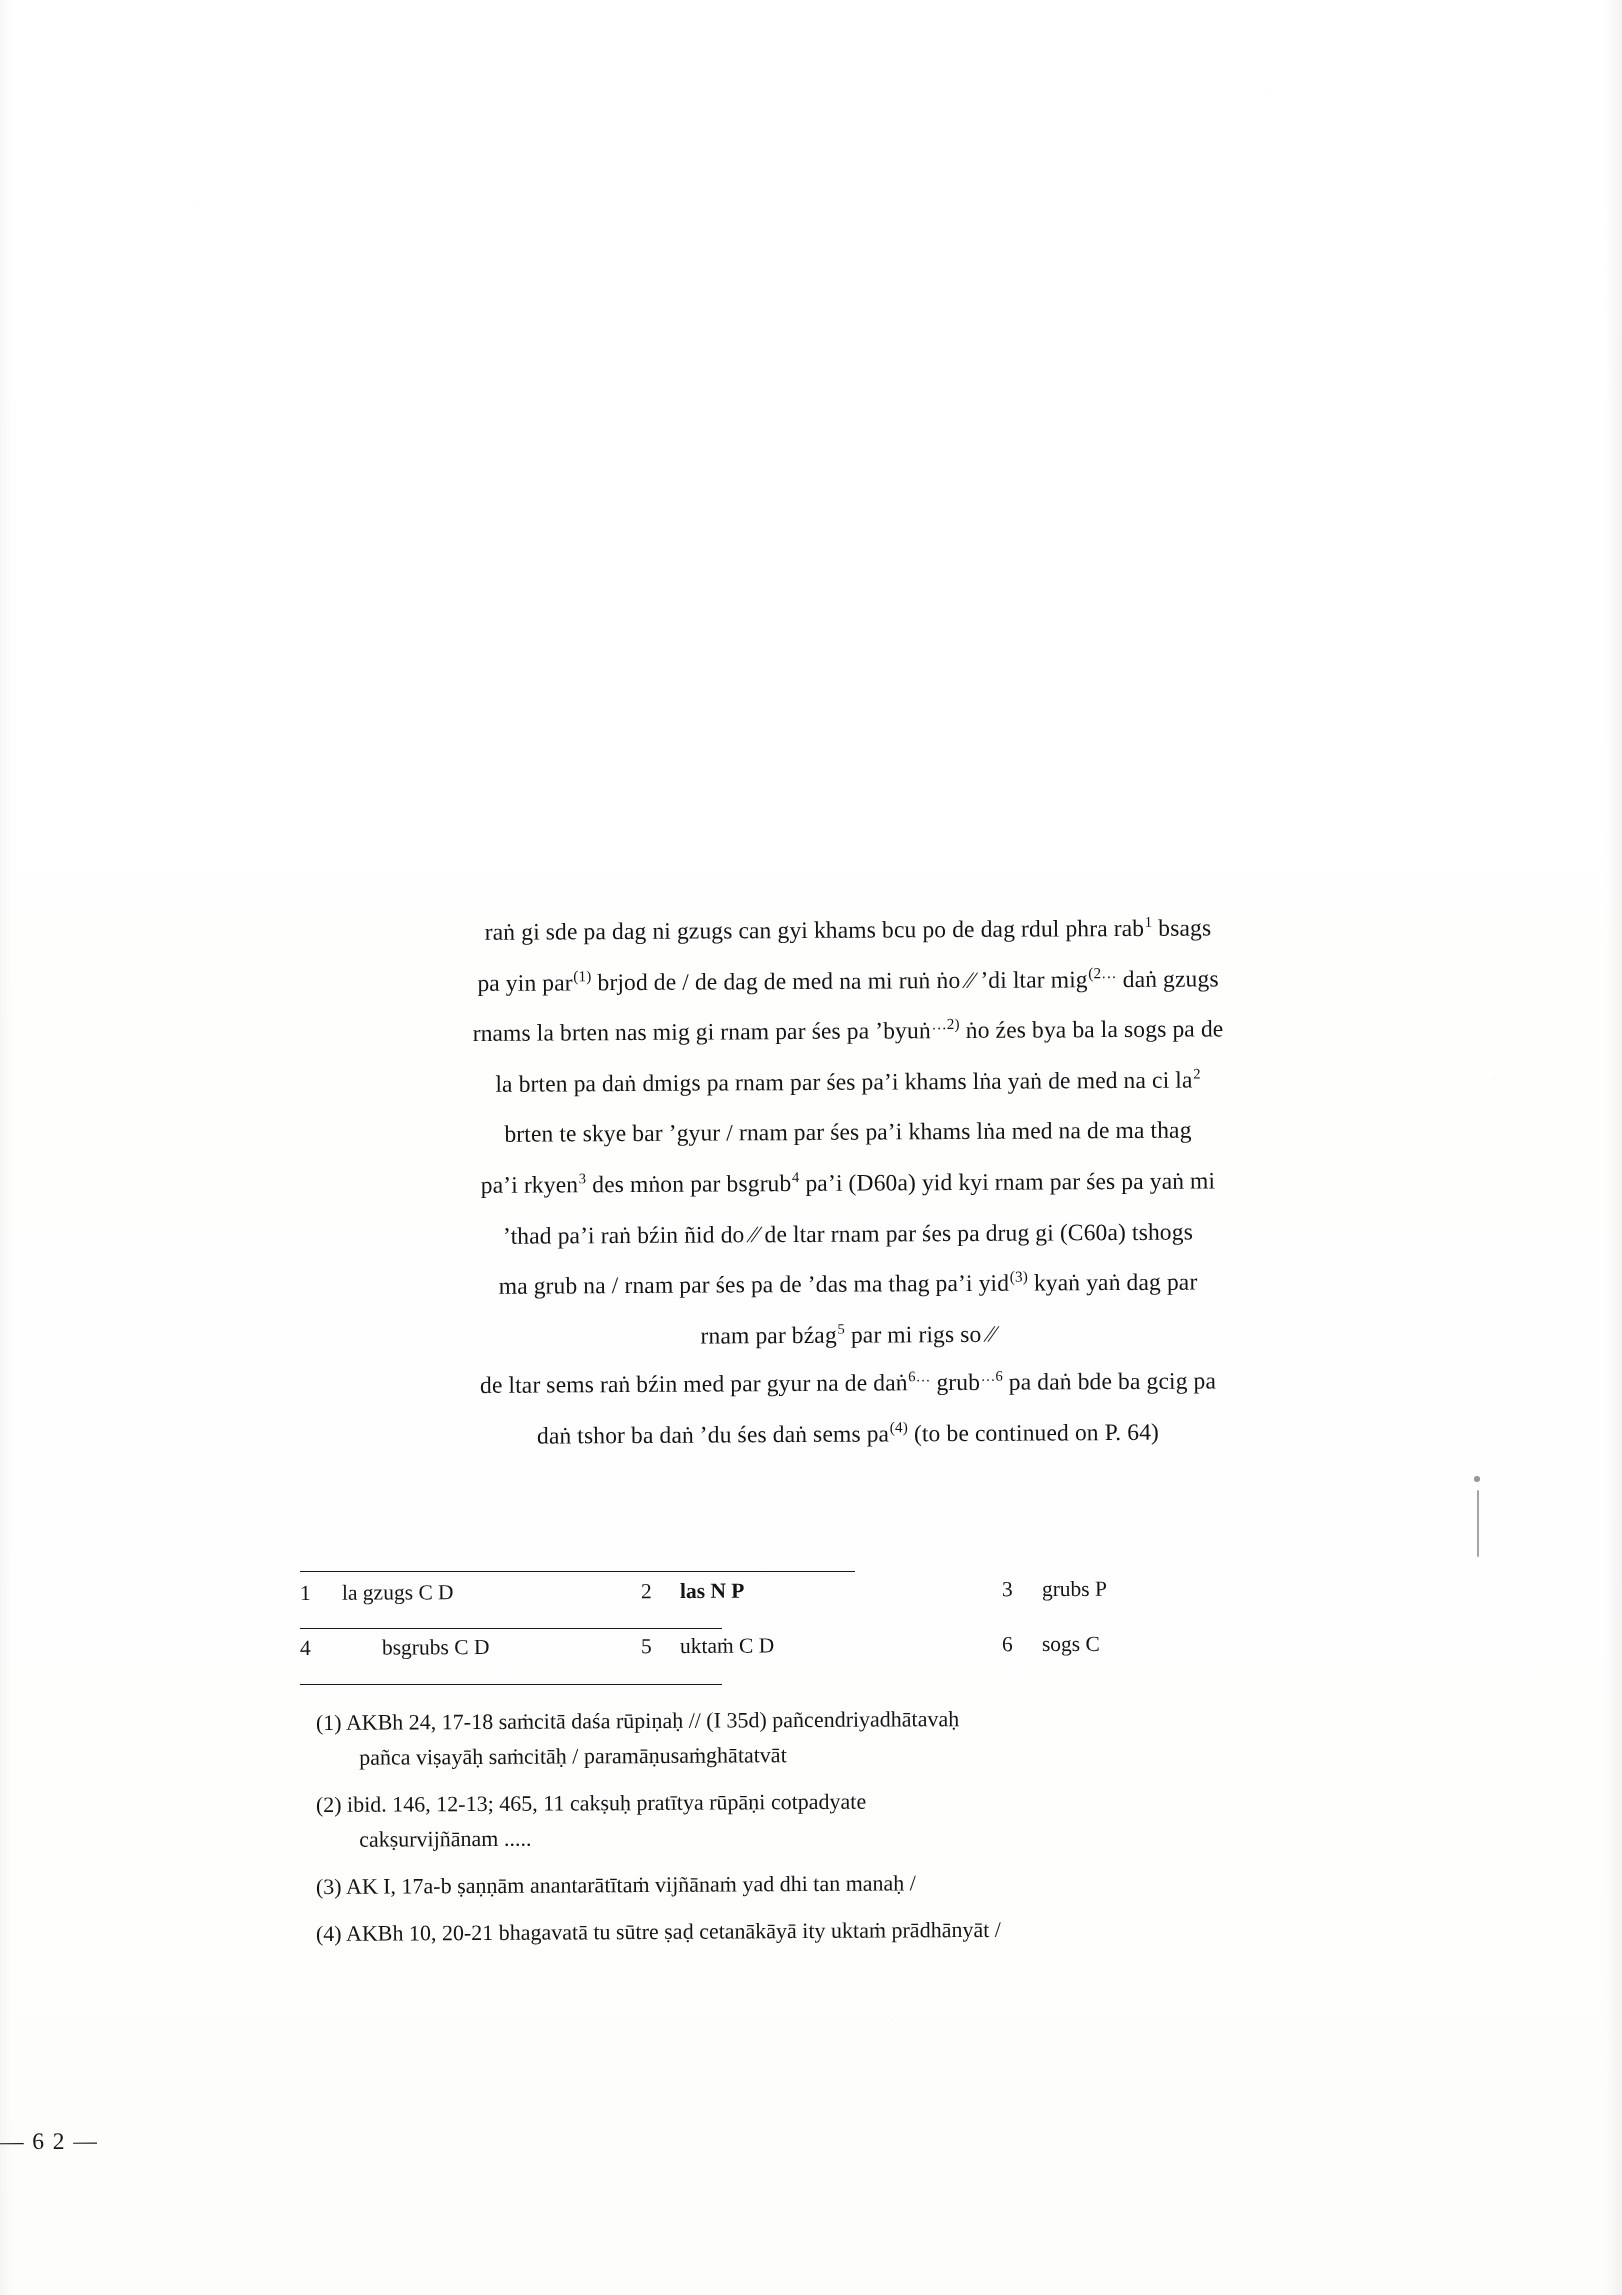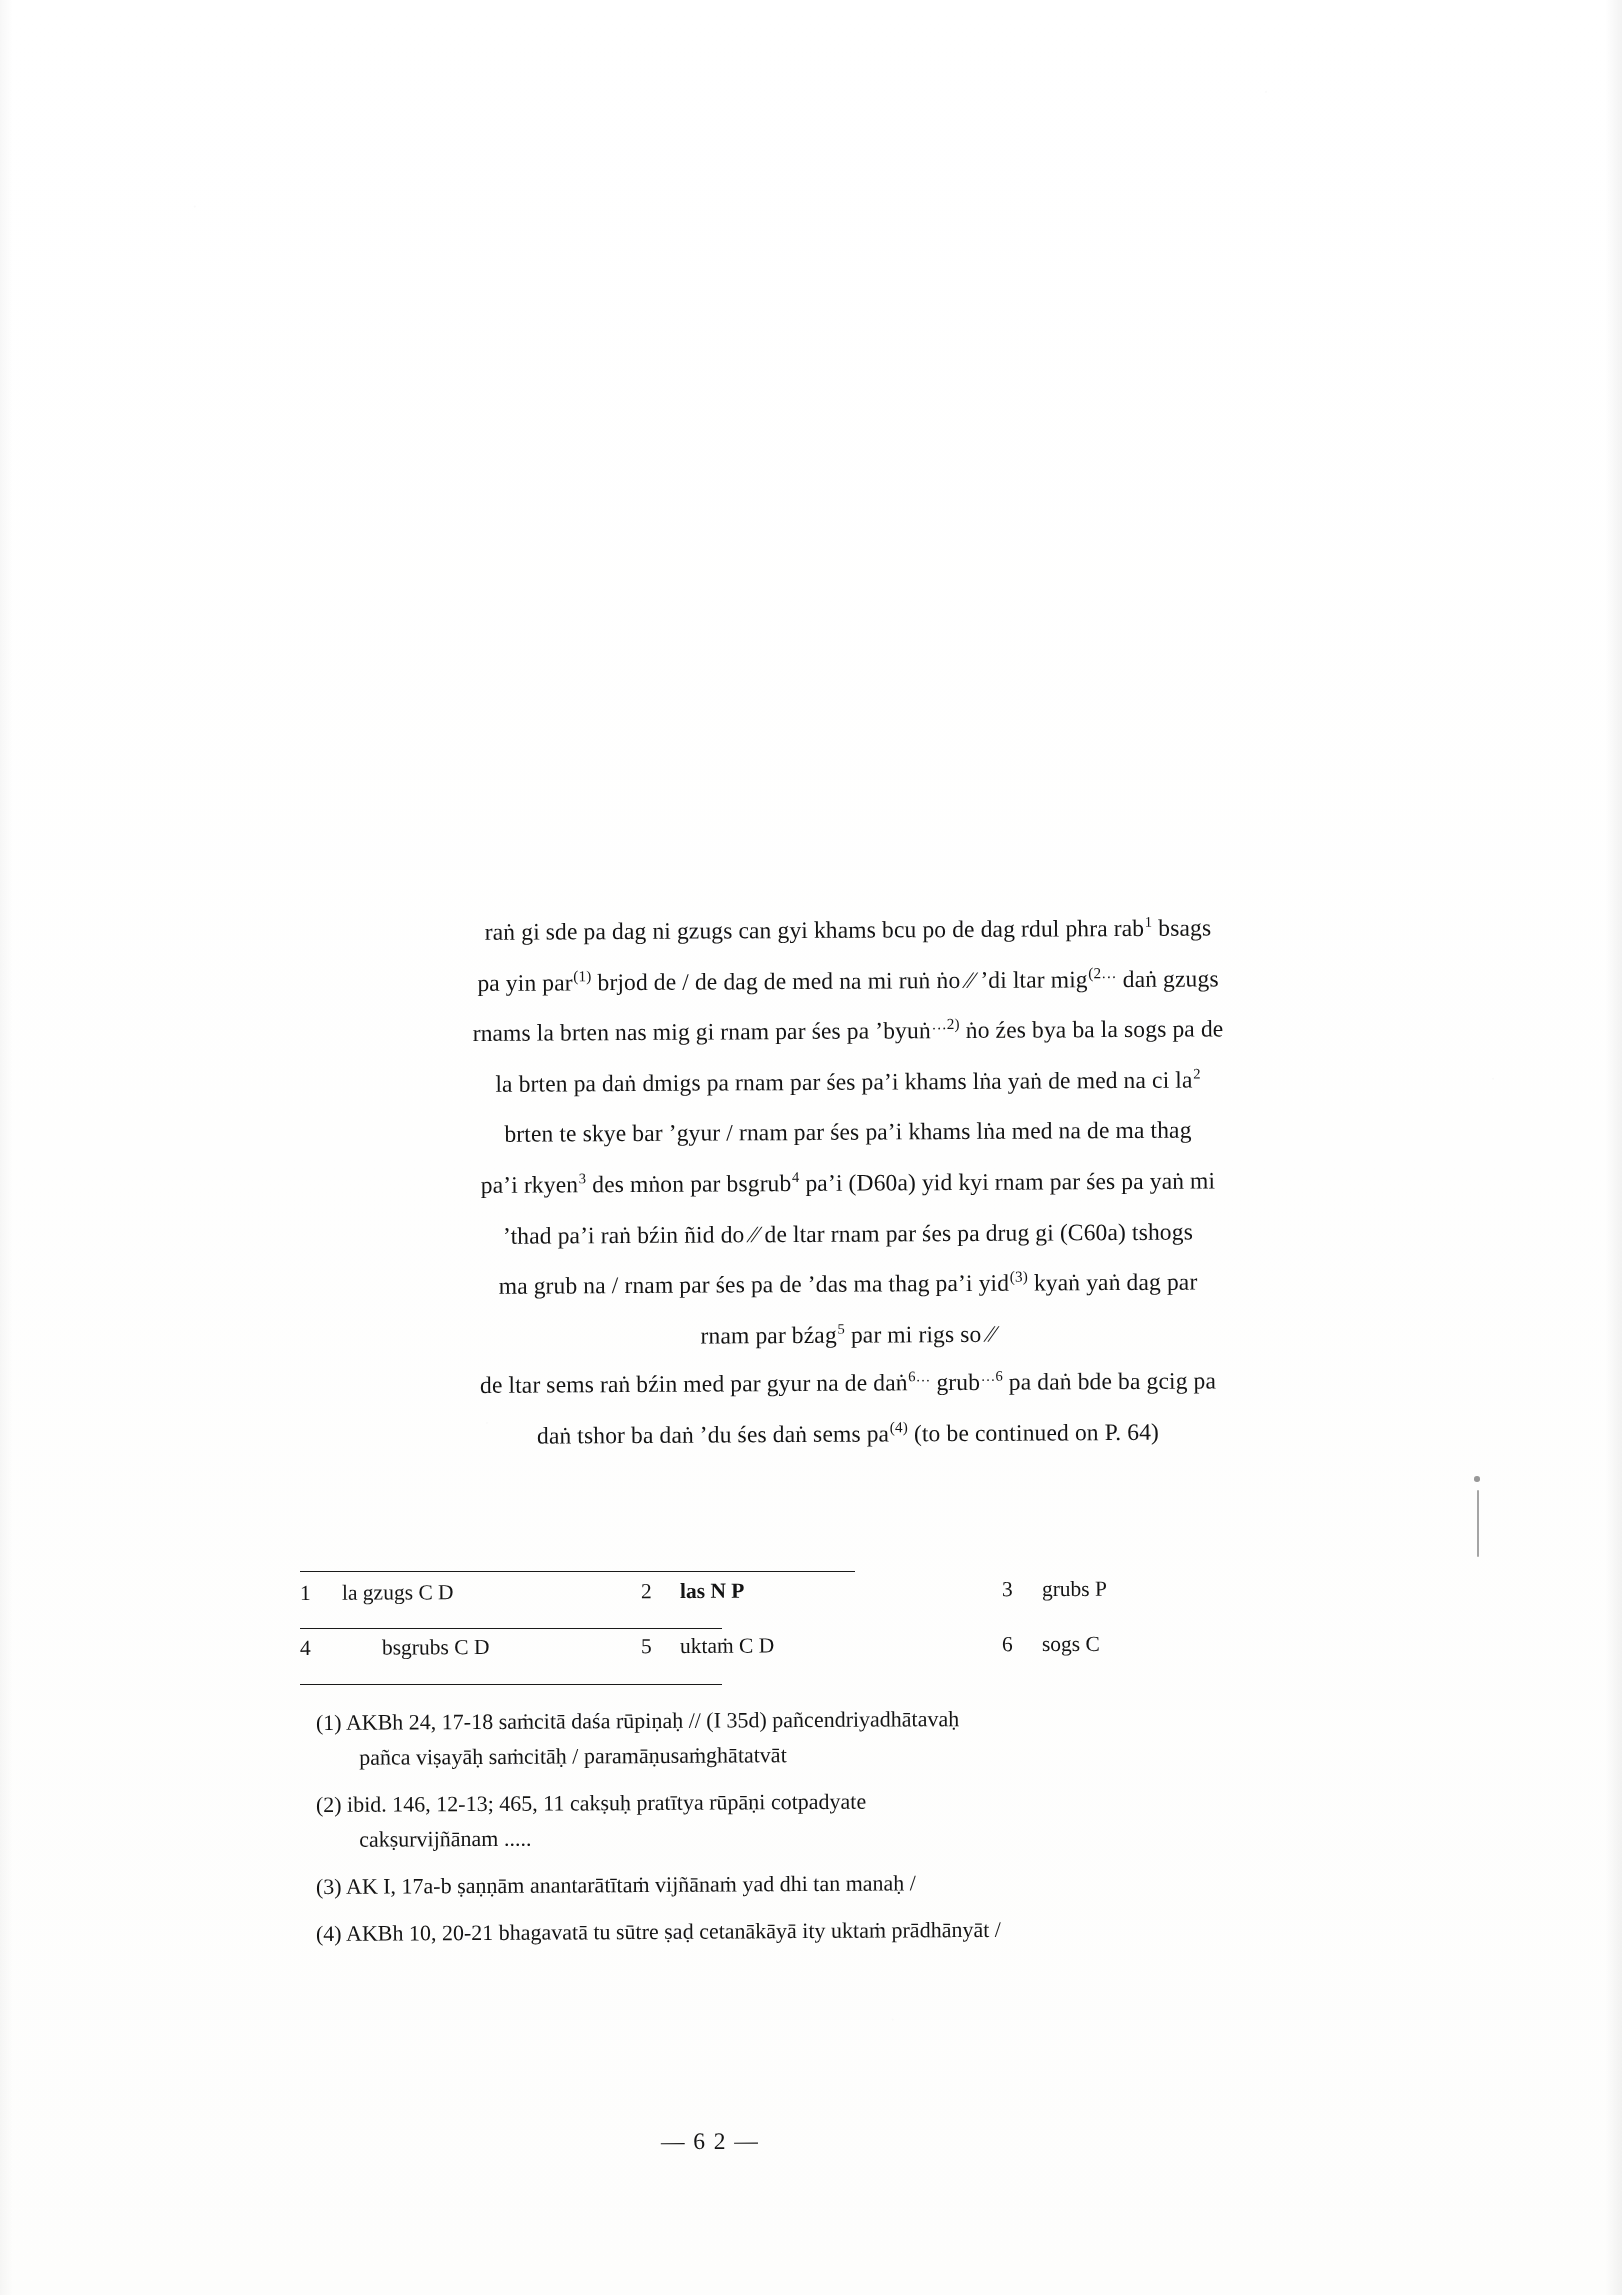--- a/index.html
+++ b/index.html
@@ -166,21 +166,21 @@
     display: block;
     padding-left: 43px;
     margin-top: 2.8px;
   }
 
   .folio {
     position: absolute;
     left: 0;
     top: 2128px;
     width: 1421px;
-    text-align: center;
+    text-align: left;
     font-size: 23.6px;
     letter-spacing: 1.4px;
     text-decoration: underline;
   }
   .folio span { display: inline-block; transform: rotate(-0.3deg); }
 </style>
 </head>
 <body>
 
 <div class="page"></div>

